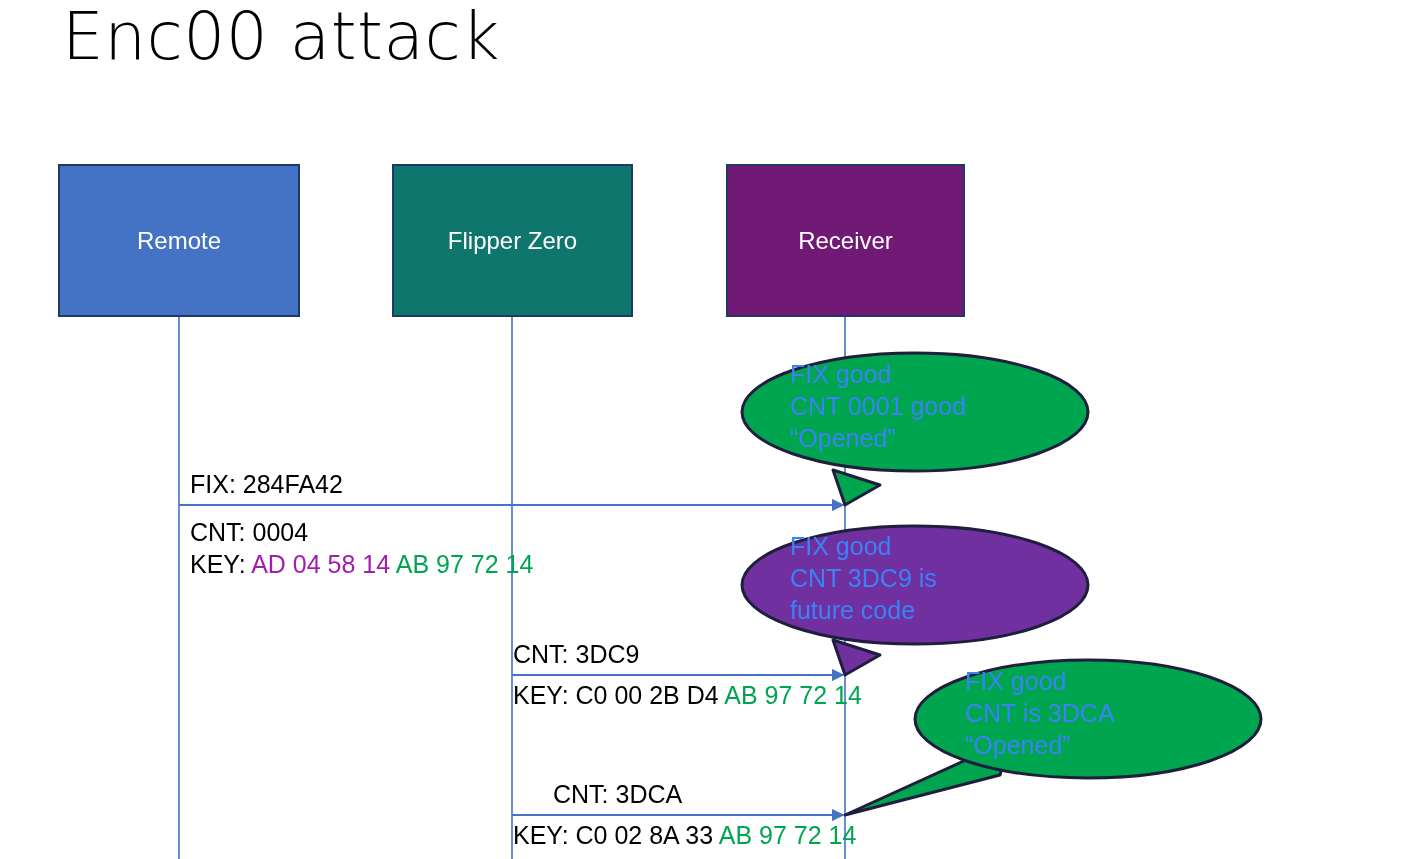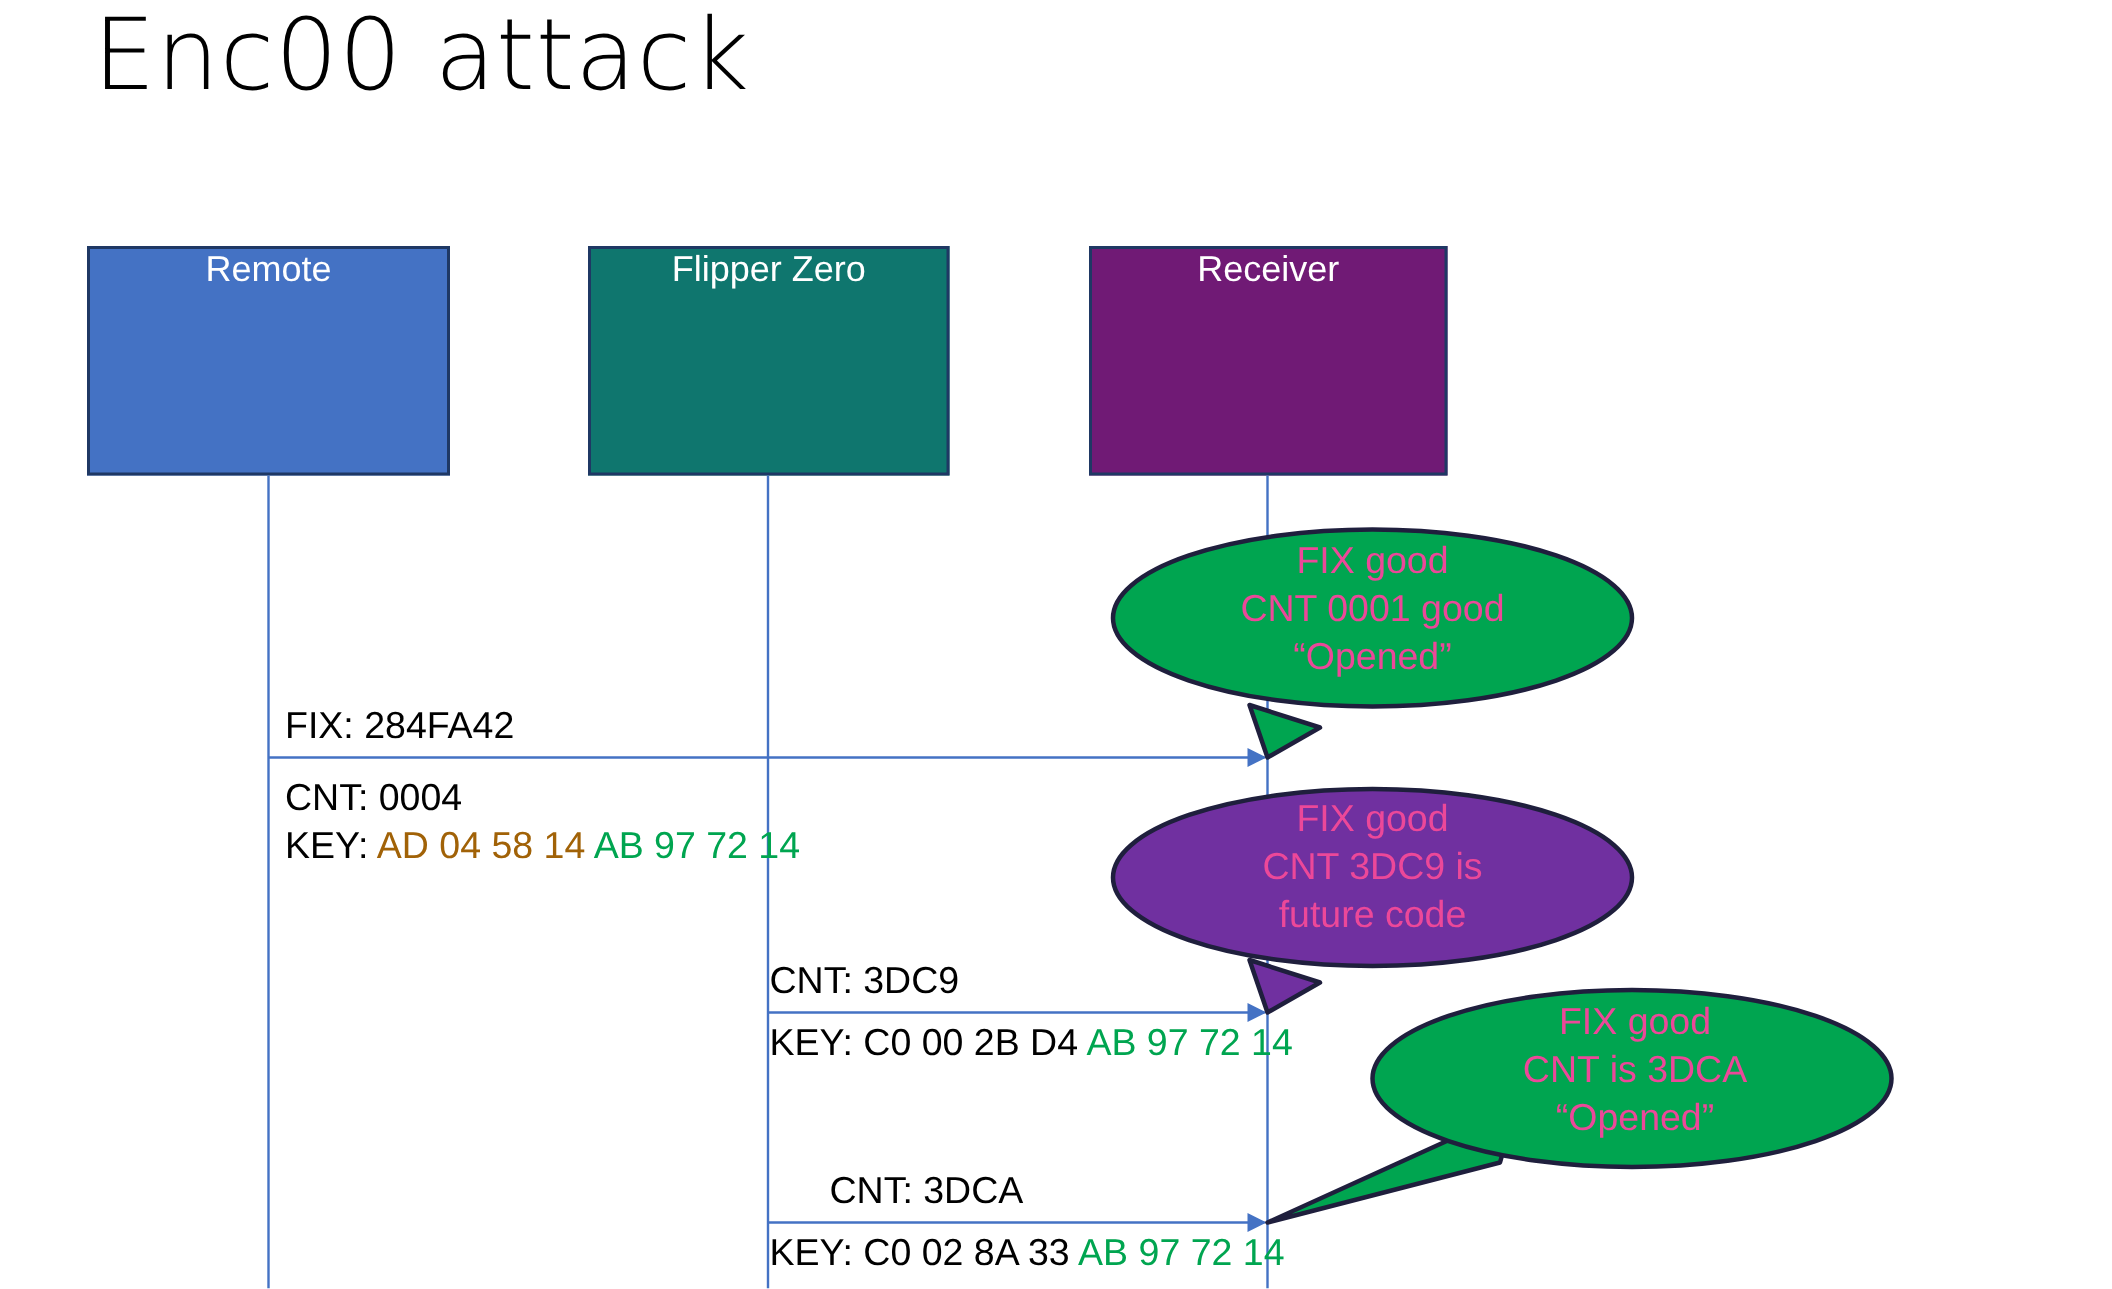--- a/index.html
+++ b/index.html
@@ -35,21 +35,21 @@
     font-family: "DejaVu Sans", sans-serif;
     font-stretch: condensed;
   }
 
   
   .actor-box {
     position: absolute;
     box-sizing: border-box;
     border: 2px solid #1F3864;
     display: flex;
-    align-items: flex-start;
+    align-items: center;
     justify-content: center;
     color: #ffffff;
     font-size: 24px;
     font-weight: 400;
   }
   #box-remote  { left: 58px;  top: 164px; width: 242px; height: 153px; background: #4472C4; }
   #box-flipper { left: 392px; top: 164px; width: 241px; height: 153px; background: #0f766e; }
   #box-receiver{ left: 726px; top: 164px; width: 239px; height: 153px; background: #701a75; }
 
   
@@ -62,37 +62,37 @@
   }
 
   
   .msg {
     position: absolute;
     font-size: 25px;
     color: #000000;
     white-space: nowrap;
     line-height: 1.0;
   }
-  .red   { color: #a16207; }
+  .red   { color: #a21caf; }
   .green { color: #00A550; }
 
   #msg-fix  { left: 190px; top: 472px; }
   #msg-cnt1 { left: 190px; top: 520px; }
   #msg-key1 { left: 190px; top: 552px; }
   #msg-cnt2 { left: 513px; top: 642px; }
   #msg-key2 { left: 513px; top: 683px; }
   #msg-cnt3 { left: 513px; top: 782px; padding-left: 40px; }
   #msg-key3 { left: 513px; top: 823px; }
 
   
   .bubble-text {
     position: absolute;
-    color: #ec4899;
+    color: #3b82f6;
     font-size: 25px;
-    text-align: center;
+    text-align: left;
     line-height: 1.28;
     white-space: nowrap;
   }
   #bubble1-text { left: 790px; top: 358px; width: 250px; }
   #bubble2-text { left: 790px; top: 530px; width: 250px; }
   #bubble3-text { left: 965px; top: 665px; width: 250px; }
 </style>
 </head>
 <body>
 

